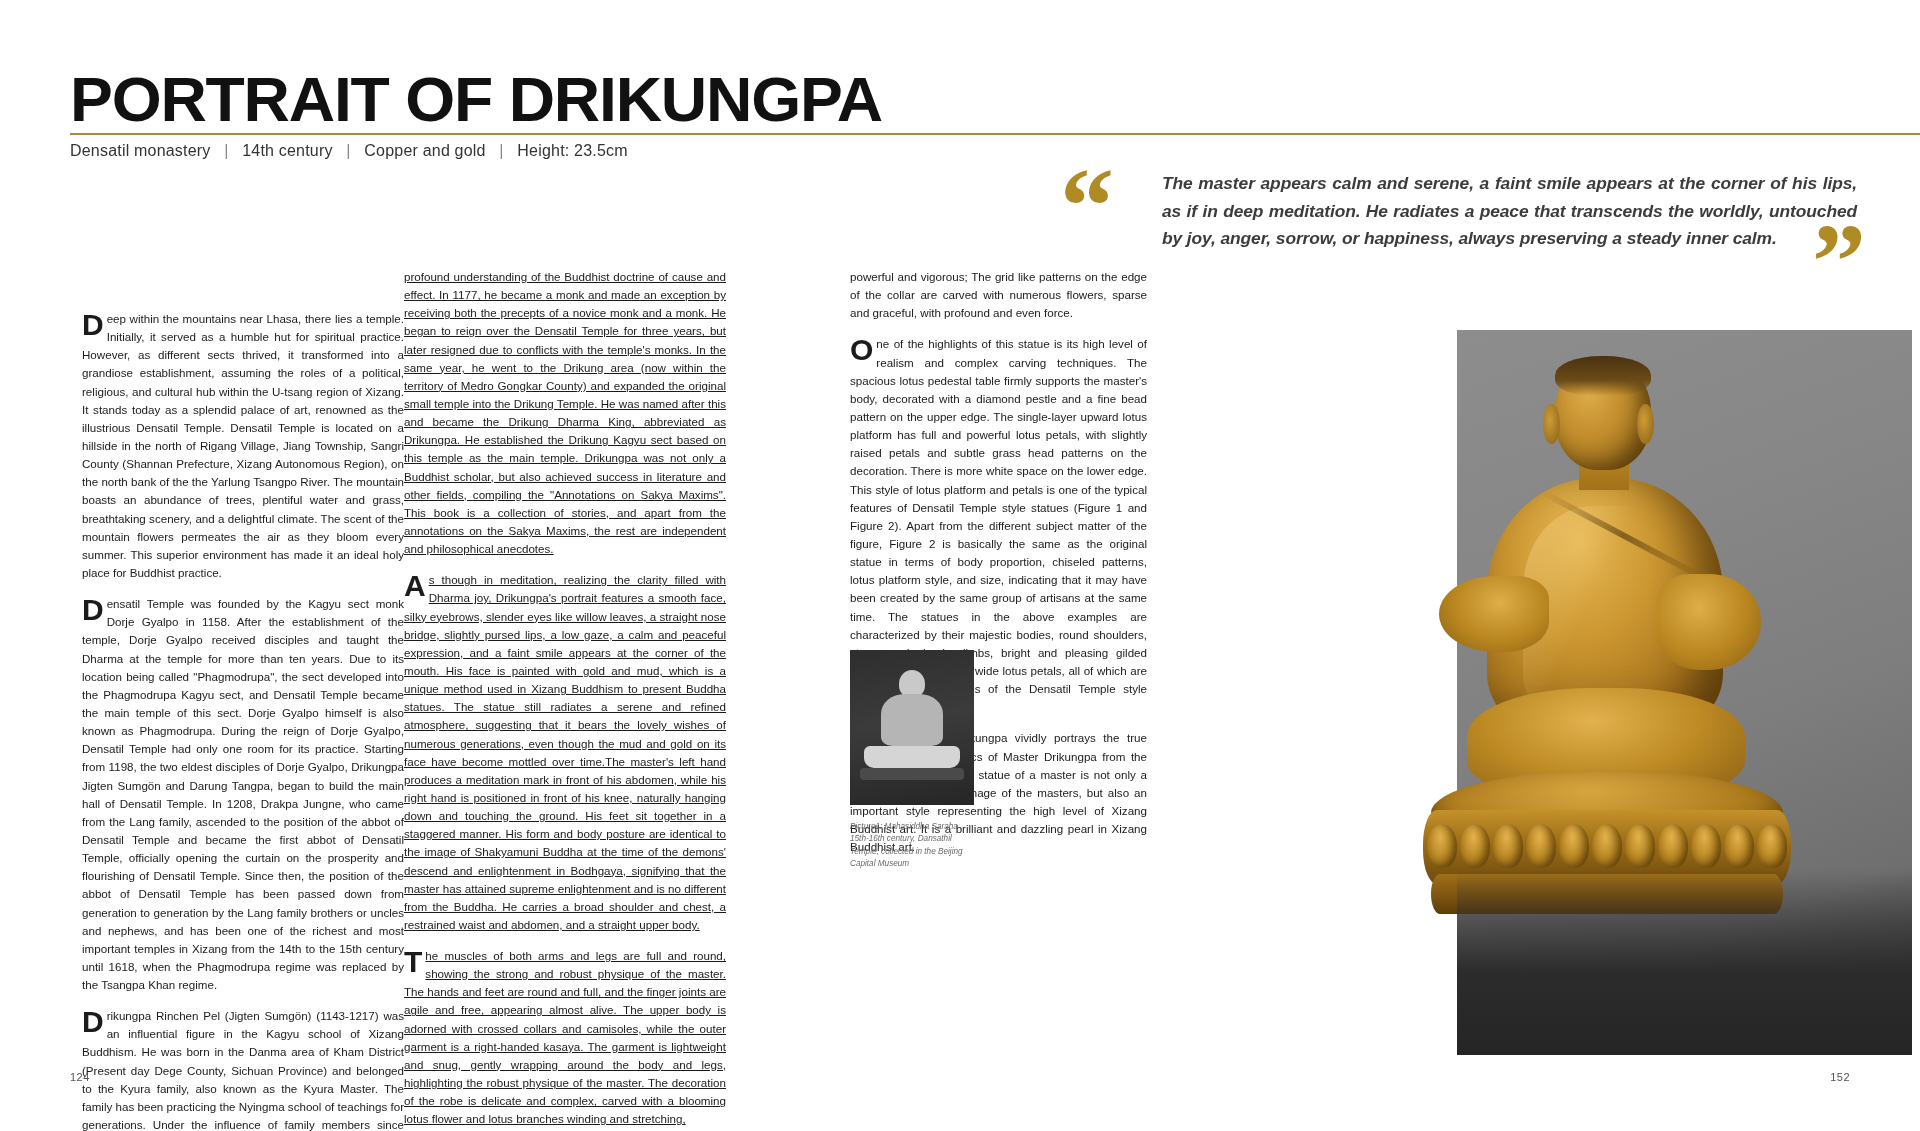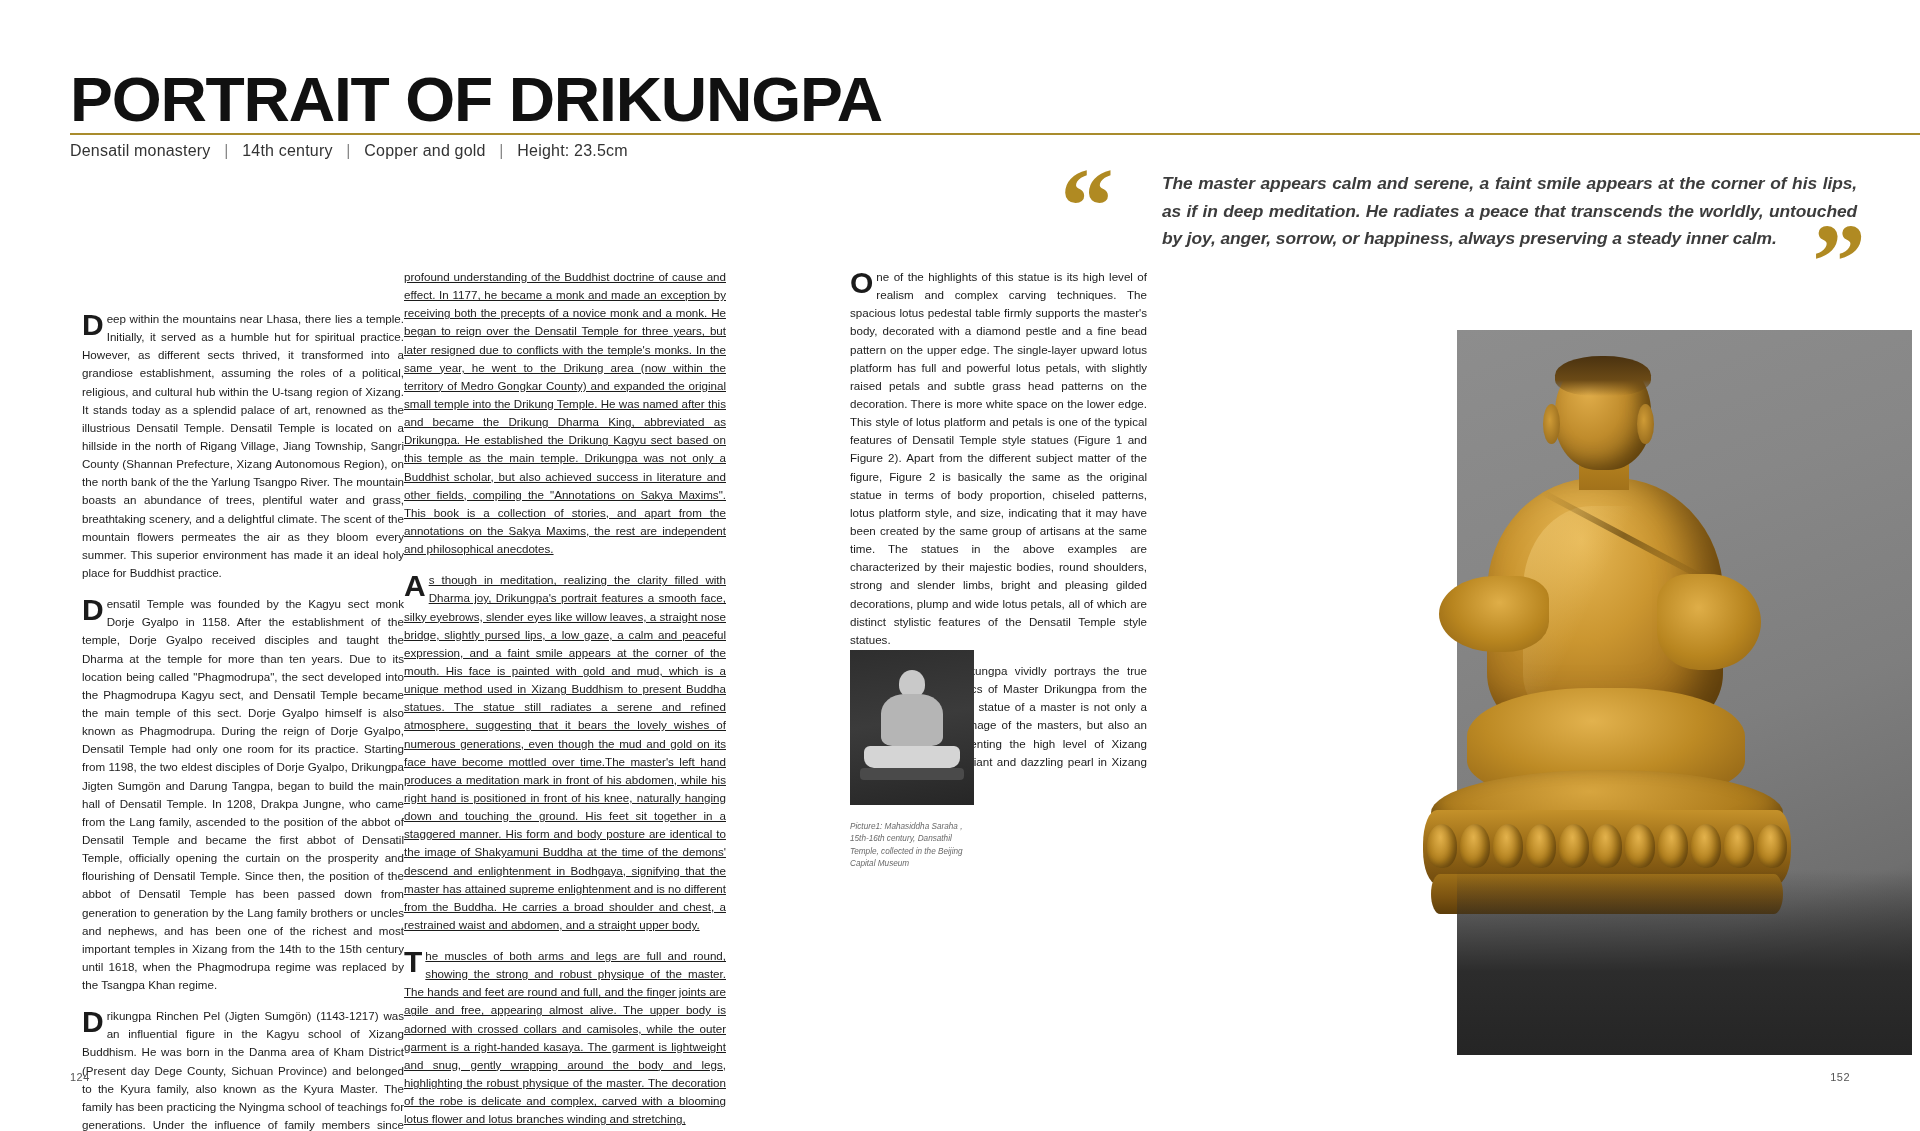--- a/index.html
+++ b/index.html
@@ -291,20 +291,21 @@
   <p class="dropcap">Drikungpa Rinchen Pel (Jigten Sumgön) (1143-1217) was an influential figure in the Kagyu school of Xizang Buddhism. He was born in the Danma area of Kham District (Present day Dege County, Sichuan Province) and belonged to the Kyura family, also known as the Kyura Master. The family has been practicing the Nyingma school of teachings for generations. Under the influence of family members since childhood,  he had been able to read and study the classics. At the age of 25, he studied esoteric Buddhism with Phagmodrupa Dorje Gyalpo at Densatil Temple. After the passing of Phagmodrupa in 1170, he resided in a cave for meditation and gained a</p>
 </div>
 
 <div class="col" id="col2">
   <p>profound understanding of the Buddhist doctrine of cause and effect. In 1177, he became a monk and made an exception by receiving both the precepts of a novice monk and a monk. He began to reign over the Densatil Temple for three years, but later resigned due to conflicts with the temple's monks. In the same year, he went to the Drikung area (now within the territory of Medro Gongkar County) and expanded the original small temple into the Drikung Temple. He was named after this and became the Drikung Dharma King, abbreviated as Drikungpa. He established the Drikung Kagyu sect based on this temple as the main temple. Drikungpa was not only a Buddhist scholar, but also achieved success in literature and other fields, compiling the "Annotations on Sakya Maxims". This book is a collection of stories, and apart from the annotations on the Sakya Maxims, the rest are independent and philosophical anecdotes.</p>
   <p class="dropcap">As though in meditation, realizing the clarity filled with Dharma joy, Drikungpa's portrait features a smooth face, silky eyebrows, slender eyes like willow leaves, a straight nose bridge, slightly pursed lips, a low gaze, a calm and peaceful expression, and a faint smile appears at the corner of the mouth.  His face is painted with gold and mud, which is a unique method used in Xizang Buddhism to present Buddha statues. The statue still radiates a serene and refined atmosphere, suggesting that it bears the lovely wishes of numerous generations, even though the mud and gold on its face have become mottled over time.The master's left hand produces a meditation mark in front of his abdomen, while his right hand is positioned in front of his knee, naturally hanging down and touching the ground. His feet sit together in a staggered manner. His form and body posture are identical to the image of Shakyamuni Buddha at the time of the demons' descend and enlightenment in Bodhgaya, signifying that the master has attained supreme enlightenment and is no different from the Buddha. He carries a broad shoulder and chest, a restrained waist and abdomen, and a straight upper body.</p>
   <p class="dropcap">The muscles of both arms and legs are full and round, showing the strong and robust physique of the master. The hands and feet are round and full, and the finger joints are agile and free, appearing almost alive. The upper body is adorned with crossed collars and camisoles, while the outer garment is a right-handed kasaya. The garment is lightweight and snug, gently wrapping around the body and legs, highlighting the robust physique of the master. The decoration of the robe is delicate and complex, carved with a blooming lotus flower and lotus branches winding and stretching,</p>
 </div>
 
 <div class="col" id="col3">
+  <p>powerful and vigorous; The grid like patterns on the edge of the collar are carved with numerous flowers, sparse and graceful, with profound and even force.</p>
   <p class="dropcap">One of the highlights of this statue is its high level of realism and complex carving techniques. The spacious lotus pedestal table firmly supports the master's body, decorated with a diamond pestle and a fine bead pattern on the upper edge. The single-layer upward lotus platform has full and powerful lotus petals, with slightly raised petals and subtle grass head patterns on the decoration. There is more white space on the lower edge. This style of lotus platform and petals is one of the typical features of Densatil Temple style statues (Figure 1 and Figure 2). Apart from the different subject matter of the figure, Figure 2 is basically the same as the original statue in terms of body proportion, chiseled patterns, lotus platform style, and size, indicating that it may have been created by the same group of artisans at the same time. The statues in the above examples are characterized by their majestic bodies, round shoulders, strong and slender limbs, bright and pleasing gilded decorations, plump and wide lotus petals, all of which are distinct stylistic features of the Densatil Temple style statues.</p>
   <p class="dropcap">This portrait of Drikungpa vividly portrays the true image characteristics of Master Drikungpa from the whole to the parts. The statue of a master is not only a representation of the image of the masters, but also an important style representing the high level of Xizang Buddhist art. It is a brilliant and dazzling pearl in Xizang Buddhist art.</p>
 </div>
 
 <div class="figs">
   <div class="fig-row">
     <div class="fig">
       <div class="fig-img fig-img-dark">
         <div class="silh s-head" style="top:20px;background:#c9c9c9;"></div>
         <div class="silh s-body" style="top:44px;background:#b5b5b5;"></div>

